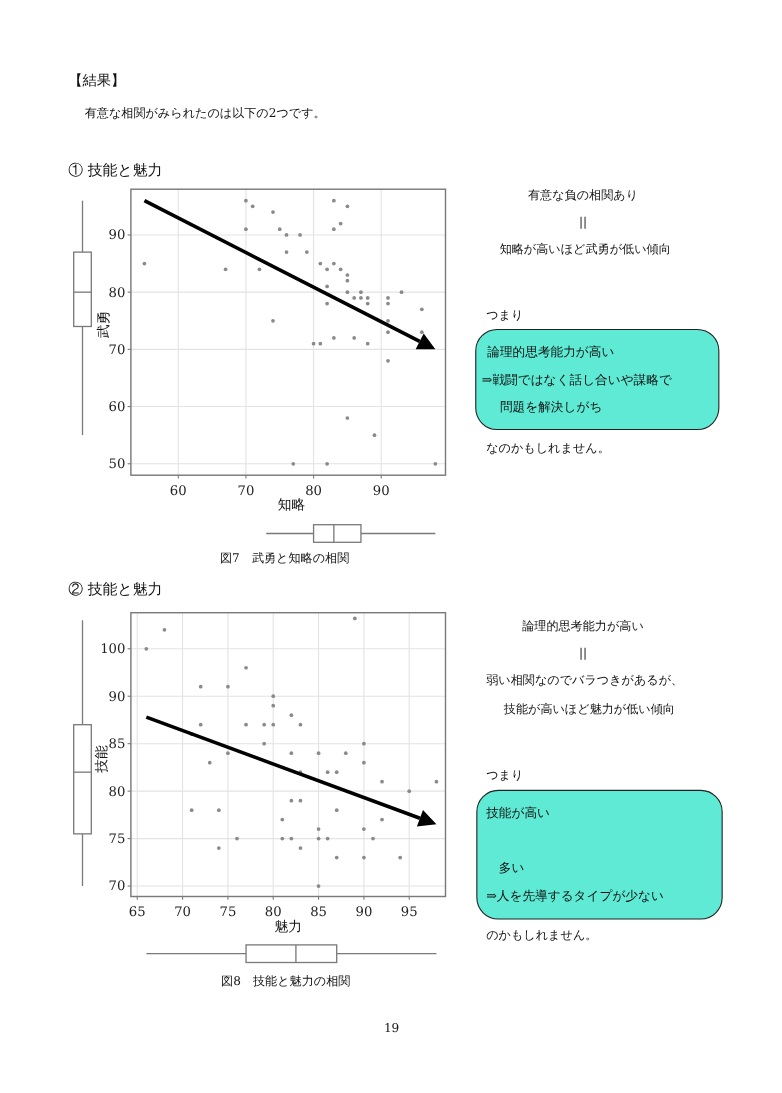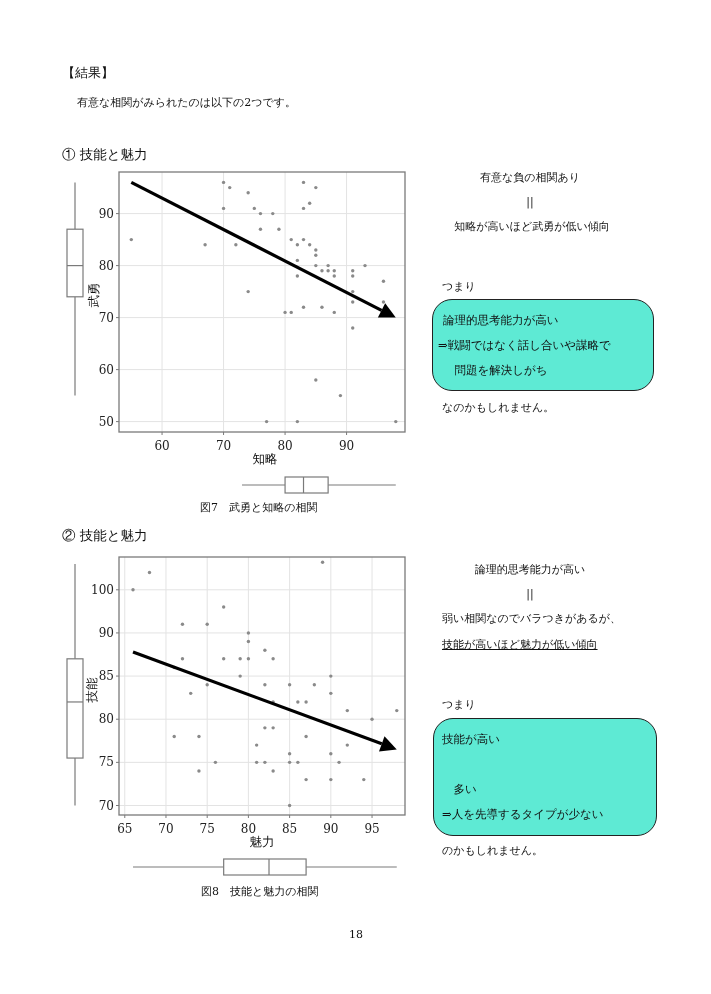--- a/index.html
+++ b/index.html
@@ -233,22 +233,22 @@
     <line x1="306.09510086455333" x2="396.75792507204613" y1="867" y2="867" stroke="#7a7a7a" stroke-width="1.2"></line>
     <rect x="223.67435158501442" y="859" width="82.42074927953891" height="16" fill="#fff" stroke="#7a7a7a" stroke-width="1.2"></rect>
     <line x1="269.0057636887608" x2="269.0057636887608" y1="859" y2="875" stroke="#7a7a7a" stroke-width="1.2"></line>
   </svg>
 
 <div class="abs body-text" style="left:201px; top:884px;">図8　技能と魅力の相関</div>
 
 <div class="abs body-text center" style="left:430px; width:200px; top:562px;">論理的思考能力が高い</div>
 <div class="abs body-text center" style="left:430px; width:200px; top:587px;">||</div>
 <div class="abs body-text" style="left:442px; top:611px;">弱い相関なのでバラつきがあるが、</div>
-<div class="abs body-text" style="left:442px; top:637px;text-decoration:underline;">技能が高いほど魅力が低い傾向</div>
+<div class="abs body-text" style="left:458px; top:637px;">技能が高いほど魅力が低い傾向</div>
 <div class="abs body-text" style="left:442px; top:697px;">つまり</div>
 <div class="callout-box" style="left:433px; top:718px; width:222px; height:116px;">
   <div style="position:absolute; left:8px; top:8px;">技能が高い</div>
   <div style="position:absolute; left:8px; top:58px;">　多い</div>
   <div style="position:absolute; left:8px; top:83px;">⇒人を先導するタイプが少ない</div>
 </div>
 <div class="abs body-text" style="left:442px; top:843px;">のかもしれません。</div>
 
-<div class="abs page-num" style="left:349px; top:928px;">18</div>
+<div class="abs page-num" style="left:349px; top:928px;">19</div>
 
 </body></html>

